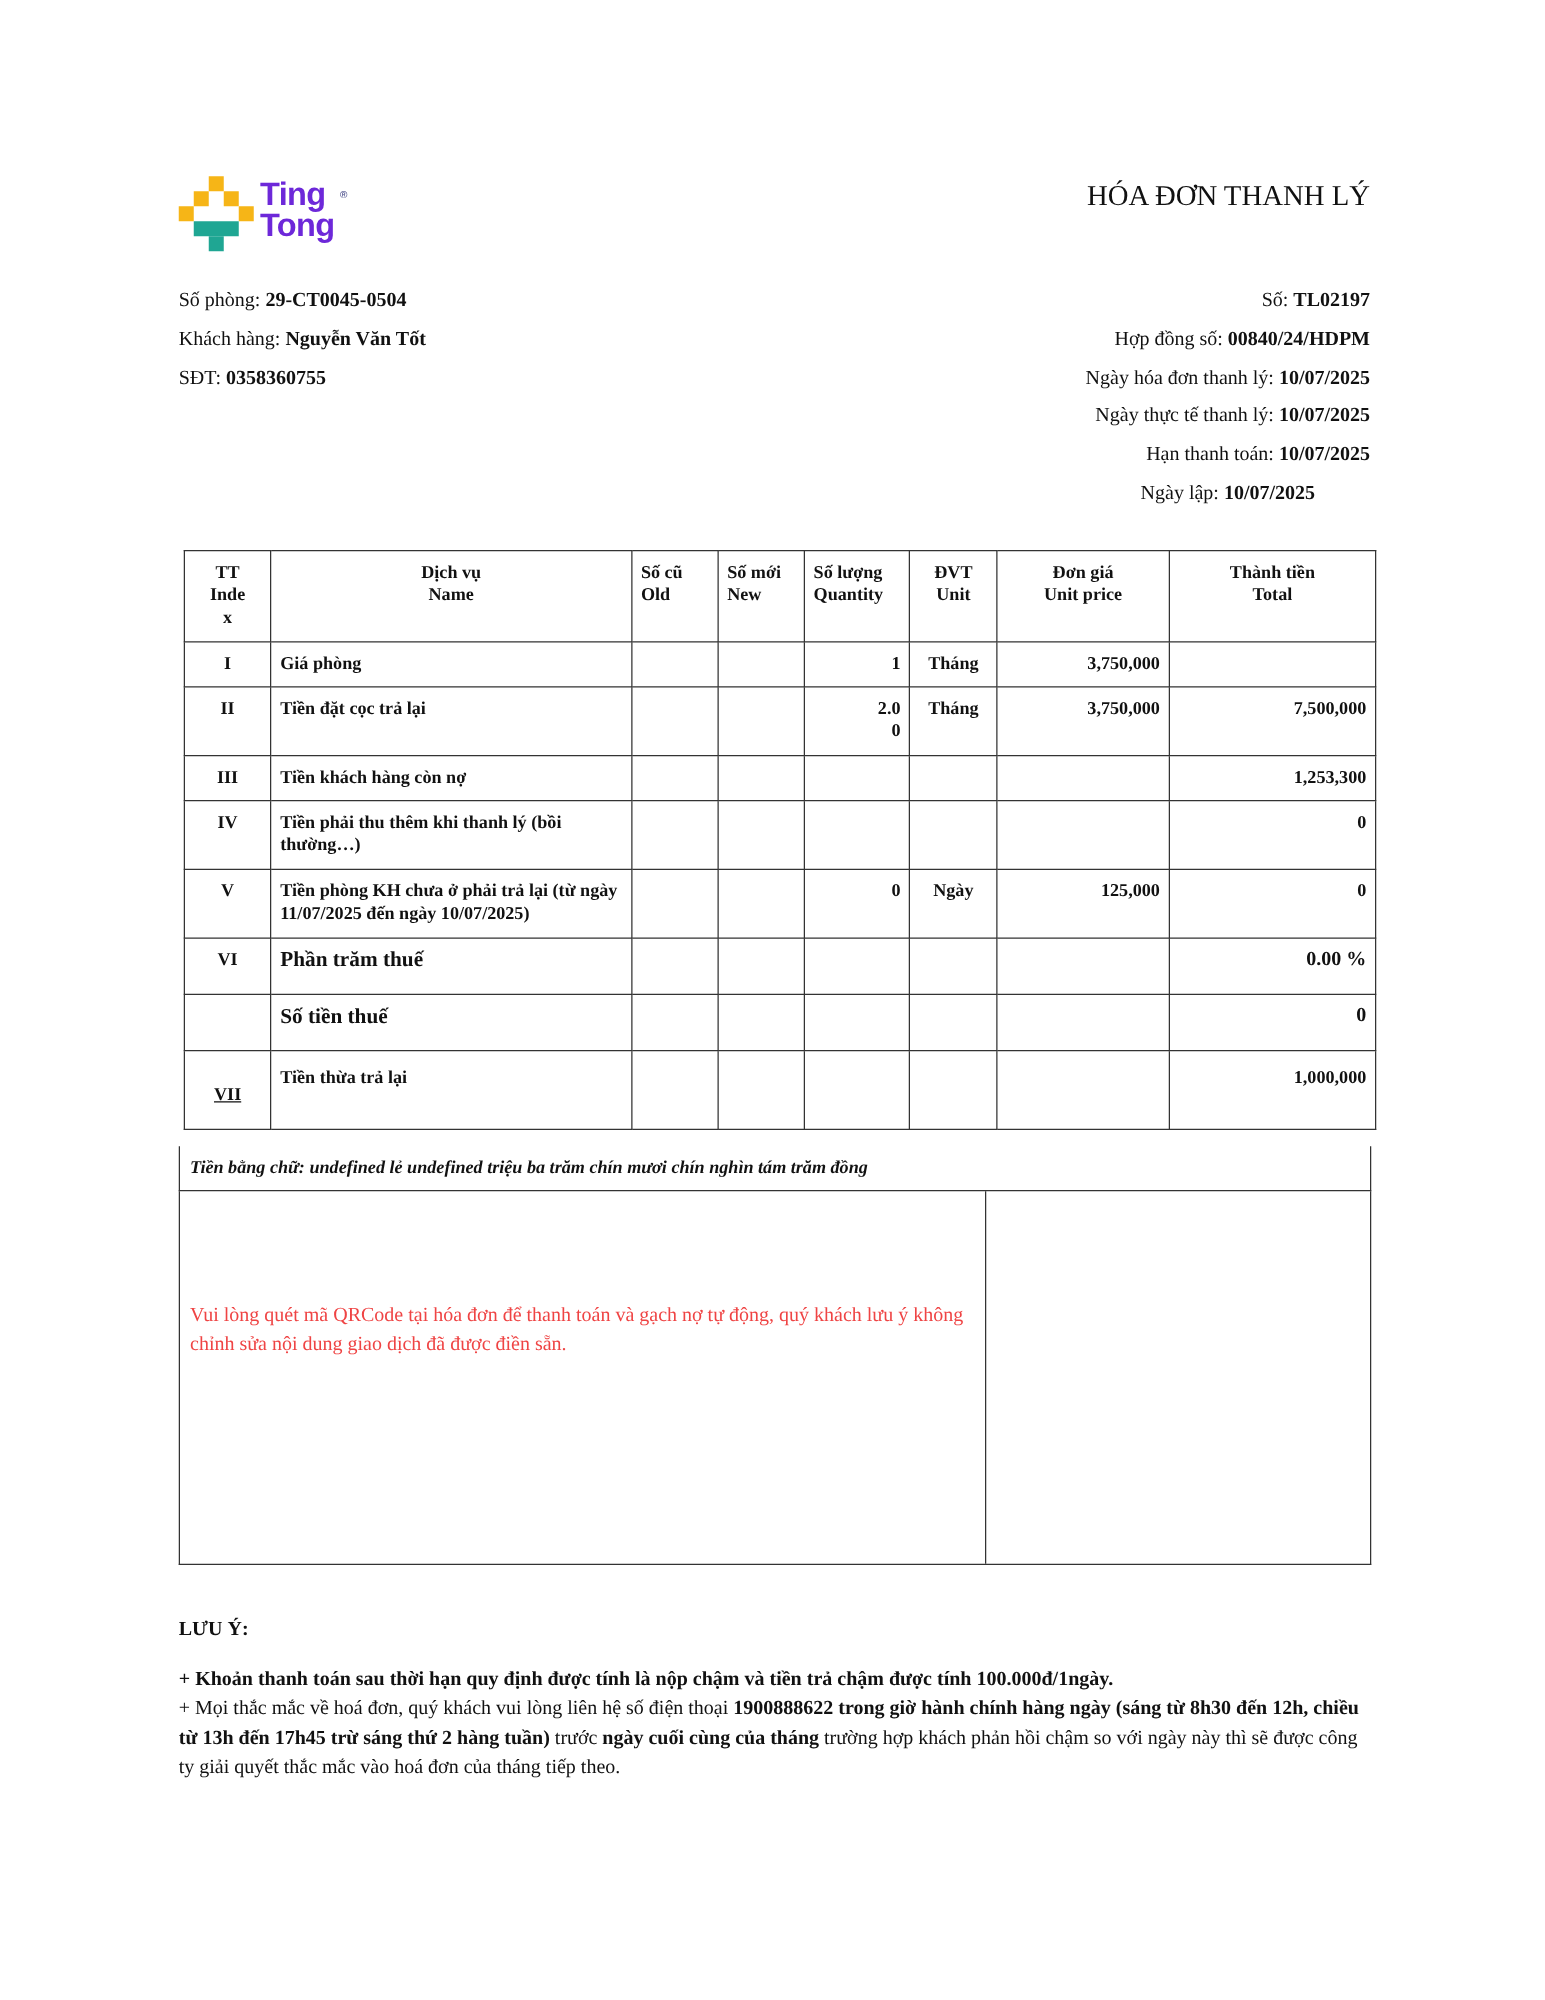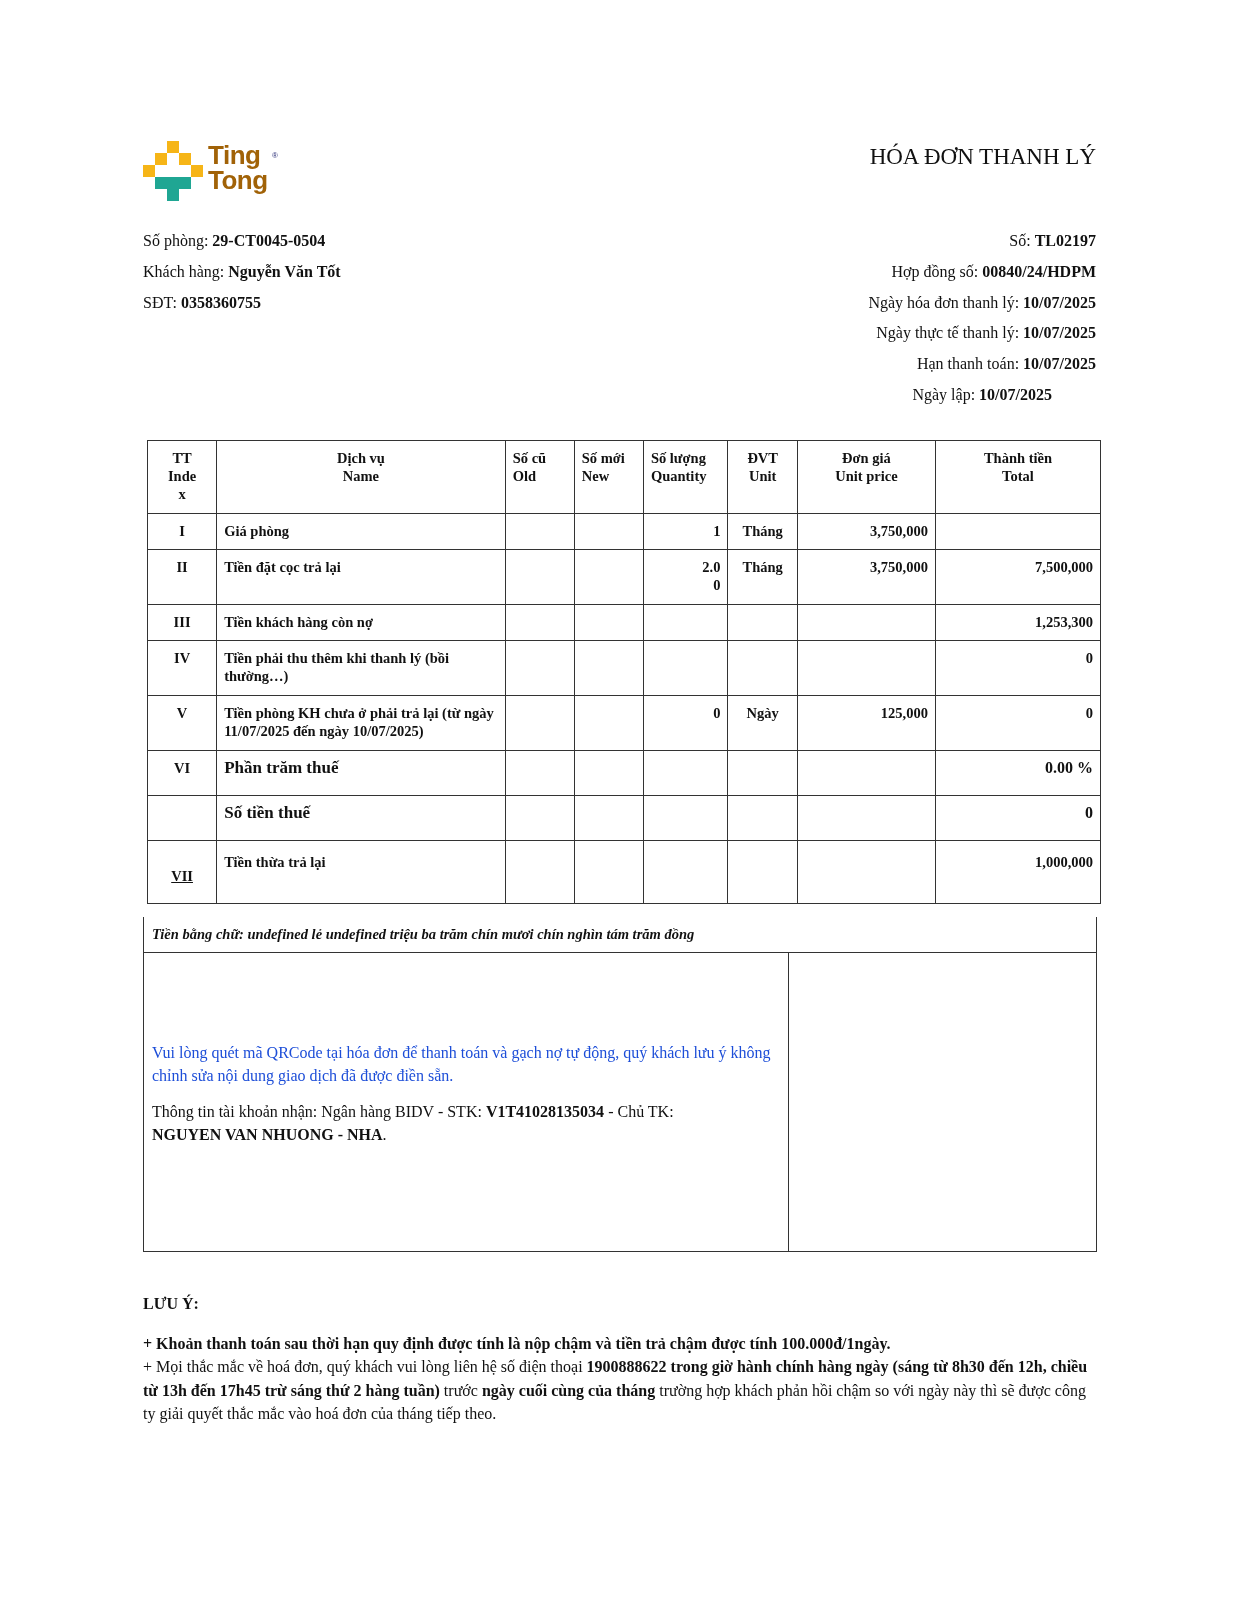--- a/index.html
+++ b/index.html
@@ -6,21 +6,21 @@
   body {
     width: 1236px; height: 1600px; position: relative; overflow: hidden;
     font-family: "Liberation Serif", serif; color: #111;
   }
   .logo { position: absolute; left: 143px; top: 141px; width: 140px; height: 62px; }
   .logo .px { position: absolute; width: 12px; height: 12px; }
   .logo .y { background: #f6b517; }
   .logo .g { background: #1fa693; }
   .logo .word {
     position: absolute; left: 65px; top: 2px; font-family: "Liberation Sans", sans-serif;
-    font-weight: bold; font-size: 26px; line-height: 25px; color: #a16207; letter-spacing: -0.5px;
+    font-weight: bold; font-size: 26px; line-height: 25px; color: #6d28d9; letter-spacing: -0.5px;
   }
   .logo .reg { position: absolute; left: 129px; top: 10px; font-size: 8px; color: #2b2f77; font-family: "Liberation Sans", sans-serif; }
 
   .title {
     position: absolute; right: 140px; top: 144px; font-size: 23px; font-weight: normal;
   }
 
   .info-left { position: absolute; left: 143px; top: 226px; width: 470px; font-size: 16px; line-height: 30.8px; }
   .info-right { position: absolute; right: 140px; top: 226px; text-align: right; font-size: 16px; line-height: 30.8px; }
   .info-right .row-last { padding-right: 44px; }
@@ -56,21 +56,21 @@
     border: 1.6px solid #333; border-top: none; box-sizing: border-box;
     font-size: 14.5px; font-style: italic; font-weight: bold; padding: 9px 8px;
   }
   .pay-box {
     position: absolute; left: 143px; top: 953px; width: 954px; height: 299px;
     border: 1.6px solid #333; border-top: none; box-sizing: border-box;
   }
   .pay-box .divider { position: absolute; left: 644px; top: 0; bottom: 0; border-left: 1.6px solid #333; }
   .pay-box .qr-area { position: absolute; left: 646px; top: 0; right: 0; bottom: 0; }
   .pay-box .notice {
-    position: absolute; left: 8px; top: 88px; width: 630px; color: #1d4ed8;
+    position: absolute; left: 8px; top: 88px; width: 630px; color: #ef4444;
     font-size: 16px; line-height: 23px;
   }
   .pay-box .account {
     position: absolute; left: 8px; top: 147px; width: 630px; font-size: 16px; line-height: 23px;
   }
 
   .note { position: absolute; left: 143px; top: 1292px; width: 950px; font-size: 16px; line-height: 23.5px; }
   .note .head { font-weight: bold; margin-bottom: 16px; }
 </style>
 </head>
@@ -206,23 +206,20 @@
       <td class="num"></td>
       <td class="num" style="padding-top:12px;">1,000,000</td>
     </tr>
   </tbody>
 </table>
 
 <div class="words-row">Tiền bằng chữ: undefined lẻ undefined triệu ba trăm chín mươi chín nghìn tám trăm đồng</div>
 
 <div class="pay-box">
   <div class="notice">Vui lòng quét mã QRCode tại hóa đơn để thanh toán và gạch nợ tự động, quý khách lưu ý không chỉnh sửa nội dung giao dịch đã được điền sẵn.</div>
-  <div class="account">
-    <span>Thông tin tài khoản nhận: Ngân hàng BIDV - STK: </span><b>V1T41028135034</b><span> - Chủ TK: </span><br><b>NGUYEN VAN NHUONG - NHA</b><span>.</span>
-  </div>
   <div class="divider"></div>
   <div class="qr-area"></div>
 </div>
 
 <div class="note">
   <div class="head">LƯU Ý:</div>
   <div><b>+ Khoản thanh toán sau thời hạn quy định được tính là nộp chậm và tiền trả chậm được tính 100.000đ/1ngày.</b></div>
   <div>
     <span>+ Mọi thắc mắc về hoá đơn, quý khách vui lòng liên hệ số điện thoại </span><b>1900888622 trong giờ hành chính hàng ngày (sáng từ 8h30 đến 12h, chiều từ 13h đến 17h45 trừ sáng thứ 2 hàng tuần)</b><span> trước </span><b>ngày cuối cùng của tháng</b><span> trường hợp khách phản hồi chậm so với ngày này thì sẽ được công ty giải quyết thắc mắc vào hoá đơn của tháng tiếp theo.</span>
   </div>

